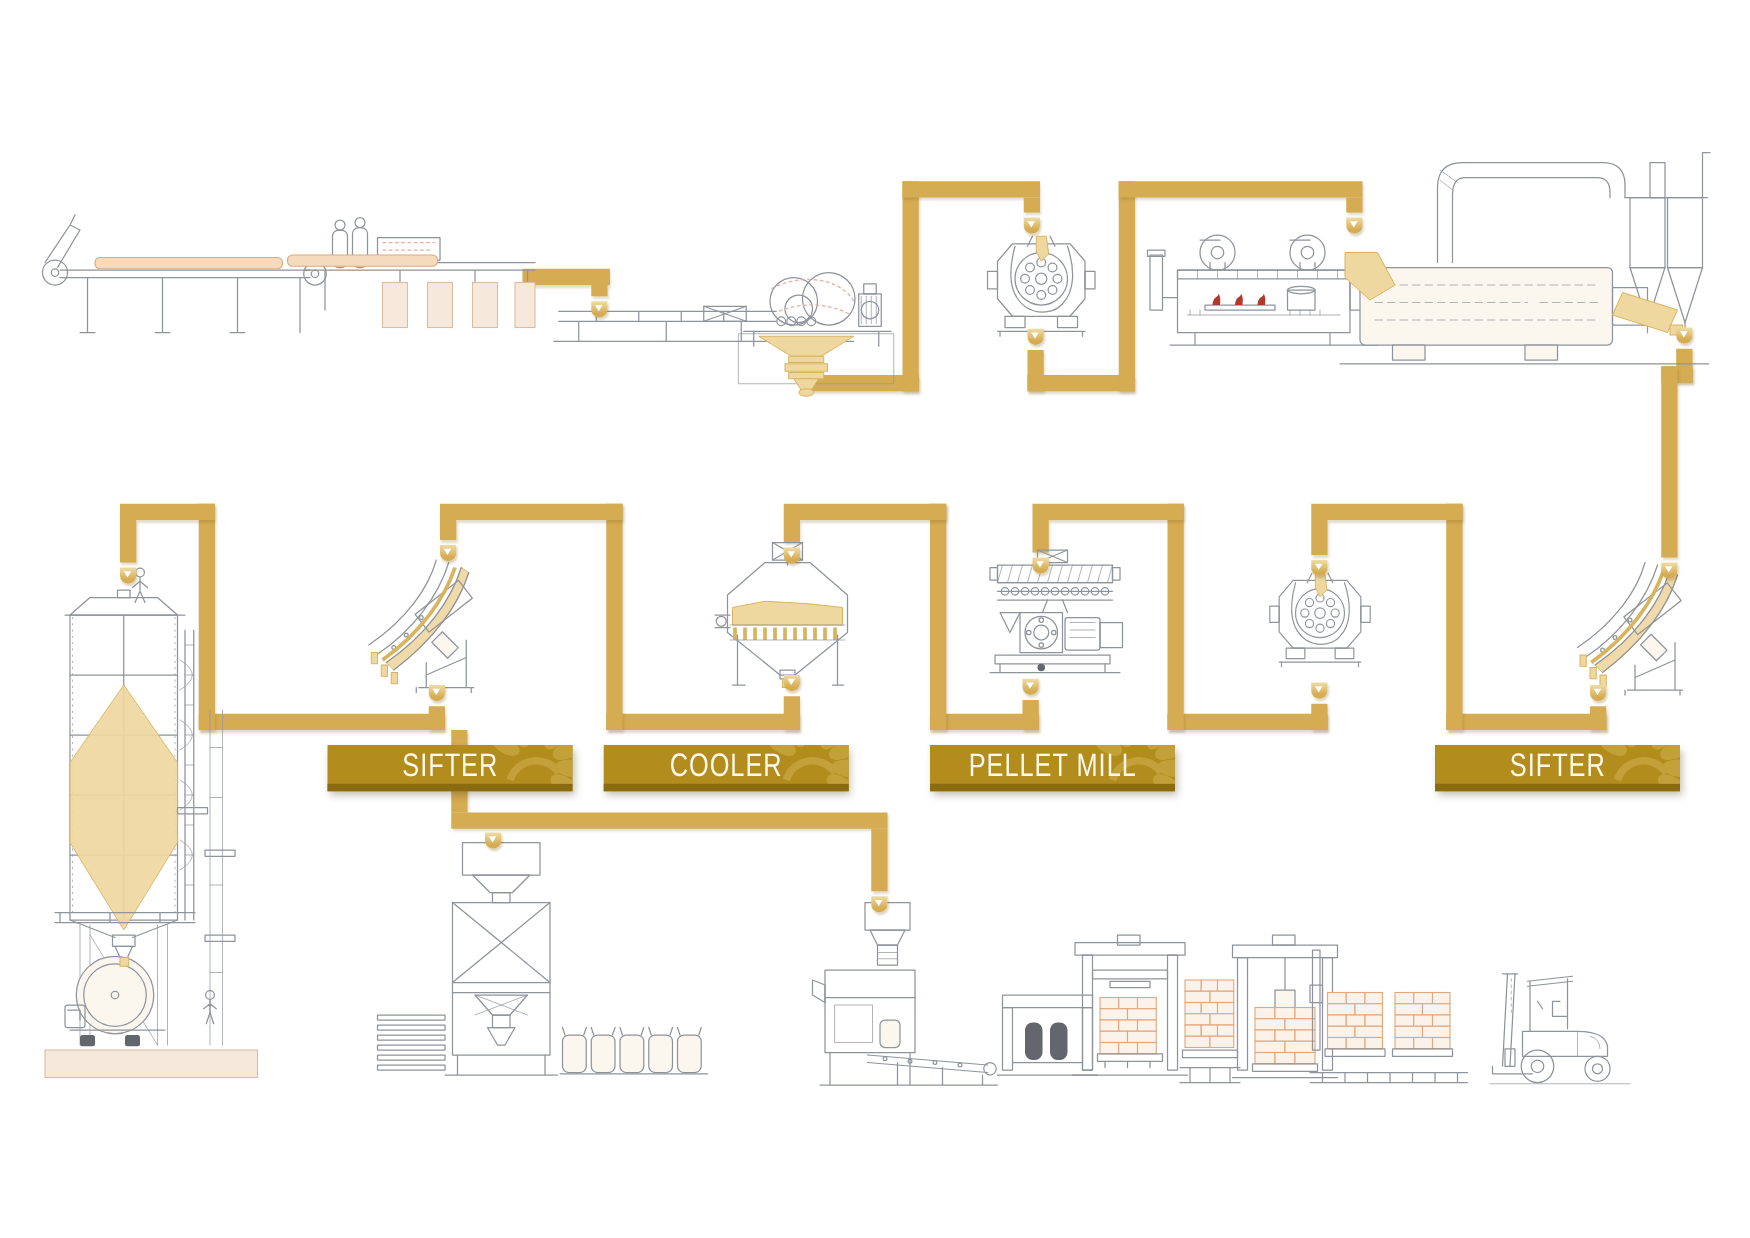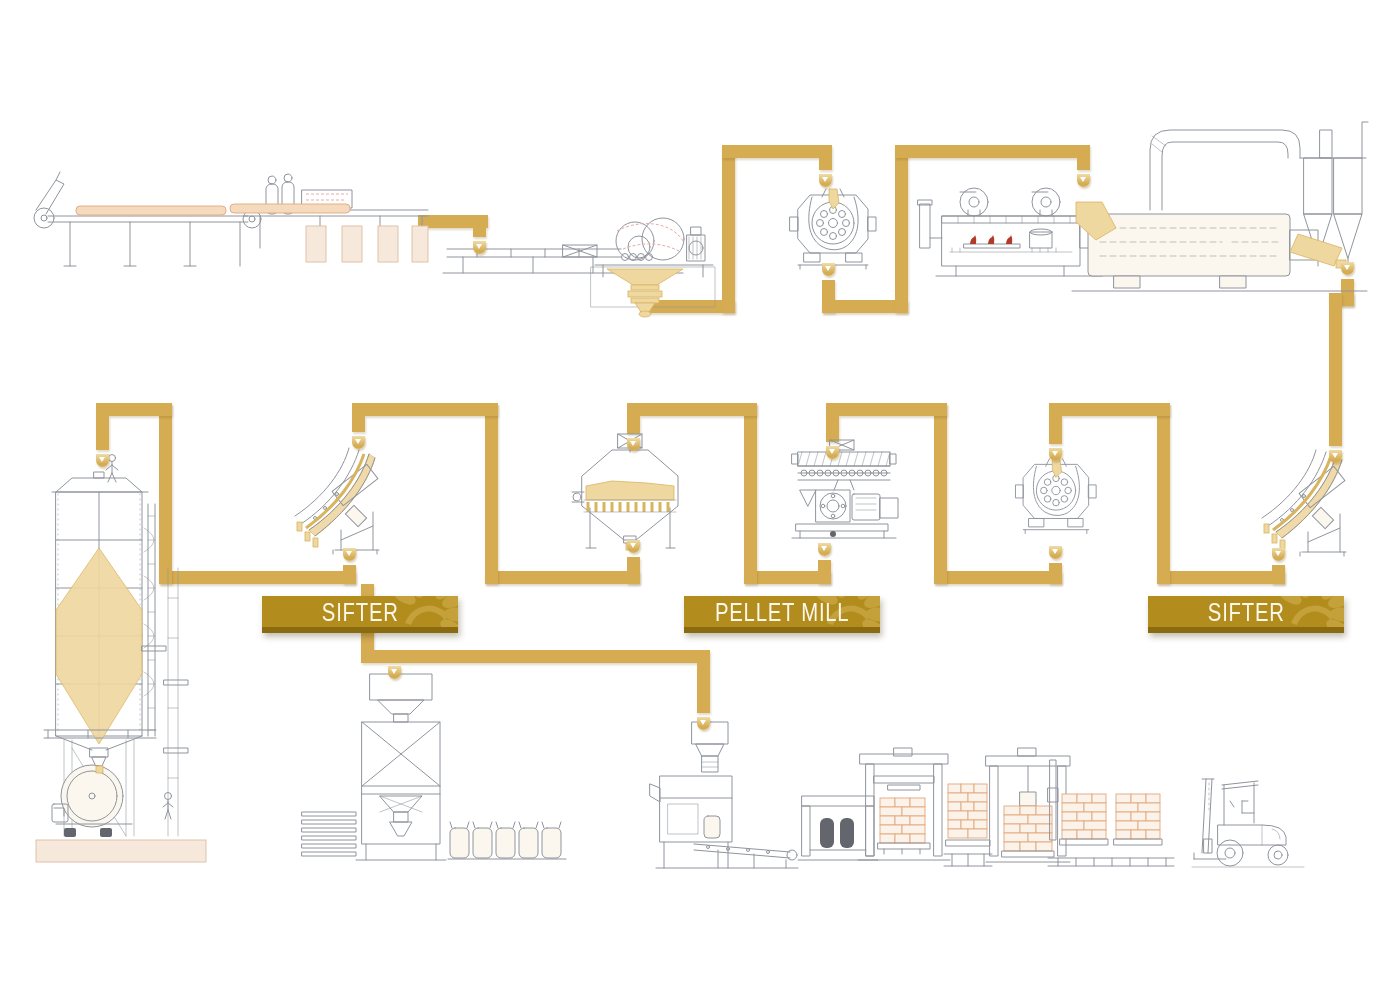--- a/index.html
+++ b/index.html
@@ -120,21 +120,38 @@
           <ellipse cx="78" cy="2" rx="7" ry="14" transform="rotate(35 78 32)"></ellipse>
         <ellipse cx="78" cy="2" rx="7" ry="14" transform="rotate(65 78 32)"></ellipse>
           <ellipse cx="78" cy="2" rx="7" ry="14" transform="rotate(95 78 32)"></ellipse>
         <ellipse cx="78" cy="2" rx="7" ry="14" transform="rotate(125 78 32)"></ellipse>
         <ellipse cx="40" cy="58" rx="6" ry="12" transform="rotate(40 40 58)"></ellipse>
           <ellipse cx="24" cy="62" rx="6" ry="12" transform="rotate(70 24 62)"></ellipse>
       </g>
       <path d="M58,44 A22,22 0 0 1 97,38" stroke="var(--watermark)" stroke-width="6" fill="none"></path>
     </svg>
   </div>
-  <div class="banner" style="left:684px">
+  <div class="banner" style="left:483px">
+    <span class="label">COOLER</span>
+    <svg class="wm" width="120" height="64" viewBox="0 0 120 64">
+      <g fill="var(--watermark)">
+        <ellipse cx="78" cy="2" rx="7" ry="14" transform="rotate(-55 78 32)"></ellipse>
+          <ellipse cx="78" cy="2" rx="7" ry="14" transform="rotate(-25 78 32)"></ellipse>
+        <ellipse cx="78" cy="2" rx="7" ry="14" transform="rotate(5 78 32)"></ellipse>
+          <ellipse cx="78" cy="2" rx="7" ry="14" transform="rotate(35 78 32)"></ellipse>
+        <ellipse cx="78" cy="2" rx="7" ry="14" transform="rotate(65 78 32)"></ellipse>
+          <ellipse cx="78" cy="2" rx="7" ry="14" transform="rotate(95 78 32)"></ellipse>
+        <ellipse cx="78" cy="2" rx="7" ry="14" transform="rotate(125 78 32)"></ellipse>
+        <ellipse cx="40" cy="58" rx="6" ry="12" transform="rotate(40 40 58)"></ellipse>
+          <ellipse cx="24" cy="62" rx="6" ry="12" transform="rotate(70 24 62)"></ellipse>
+      </g>
+      <path d="M58,44 A22,22 0 0 1 97,38" stroke="var(--watermark)" stroke-width="6" fill="none"></path>
+    </svg>
+  </div>
+  <div class="banner" style="left:744px">
     <span class="label">PELLET MILL</span>
     <svg class="wm" width="120" height="64" viewBox="0 0 120 64">
       <g fill="var(--watermark)">
         <ellipse cx="78" cy="2" rx="7" ry="14" transform="rotate(-55 78 32)"></ellipse>
           <ellipse cx="78" cy="2" rx="7" ry="14" transform="rotate(-25 78 32)"></ellipse>
         <ellipse cx="78" cy="2" rx="7" ry="14" transform="rotate(5 78 32)"></ellipse>
           <ellipse cx="78" cy="2" rx="7" ry="14" transform="rotate(35 78 32)"></ellipse>
         <ellipse cx="78" cy="2" rx="7" ry="14" transform="rotate(65 78 32)"></ellipse>
           <ellipse cx="78" cy="2" rx="7" ry="14" transform="rotate(95 78 32)"></ellipse>
         <ellipse cx="78" cy="2" rx="7" ry="14" transform="rotate(125 78 32)"></ellipse>

